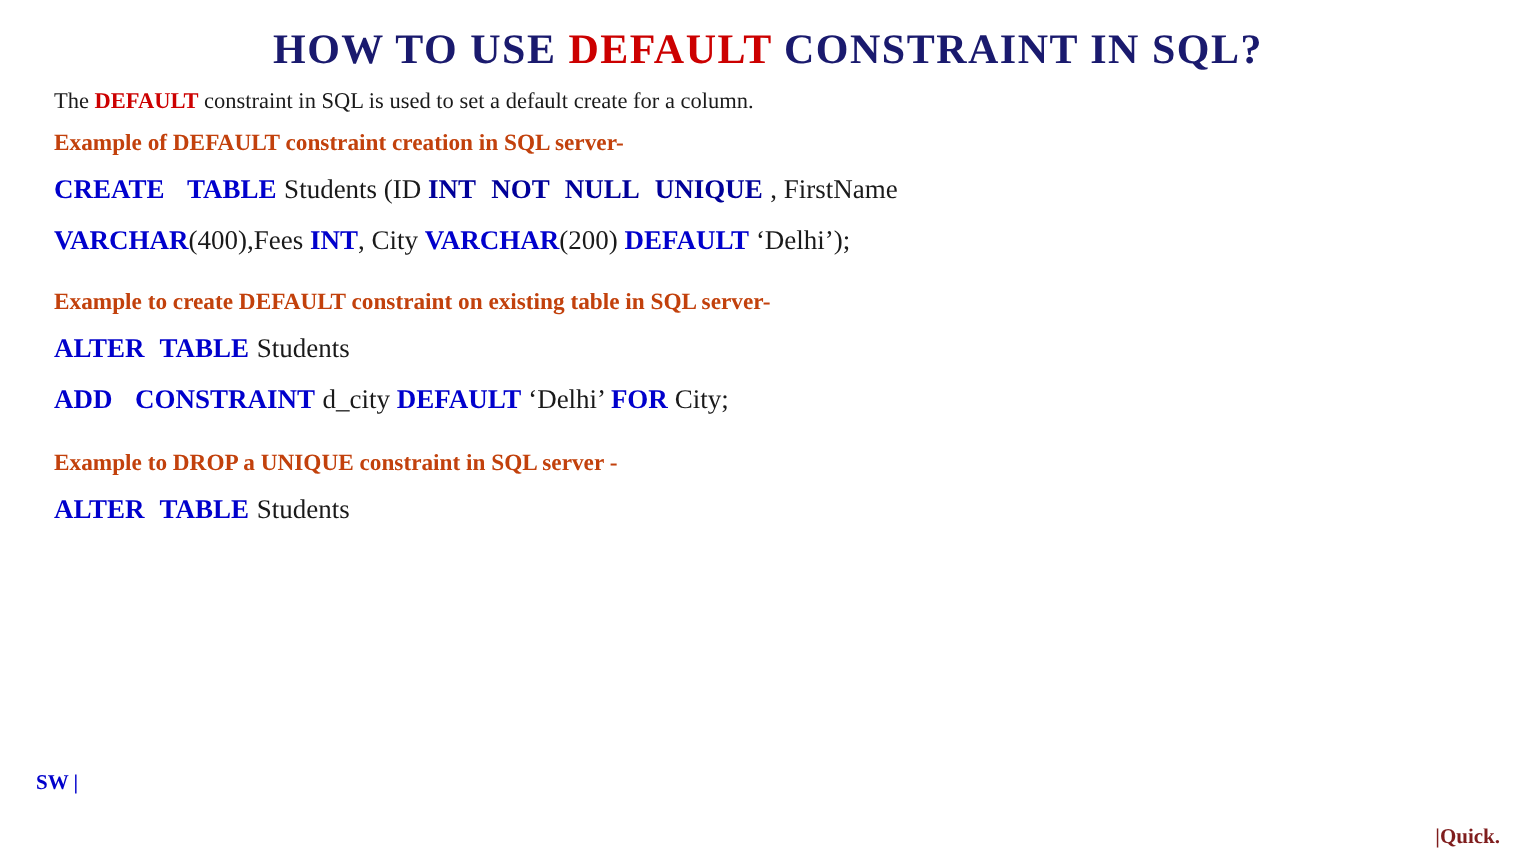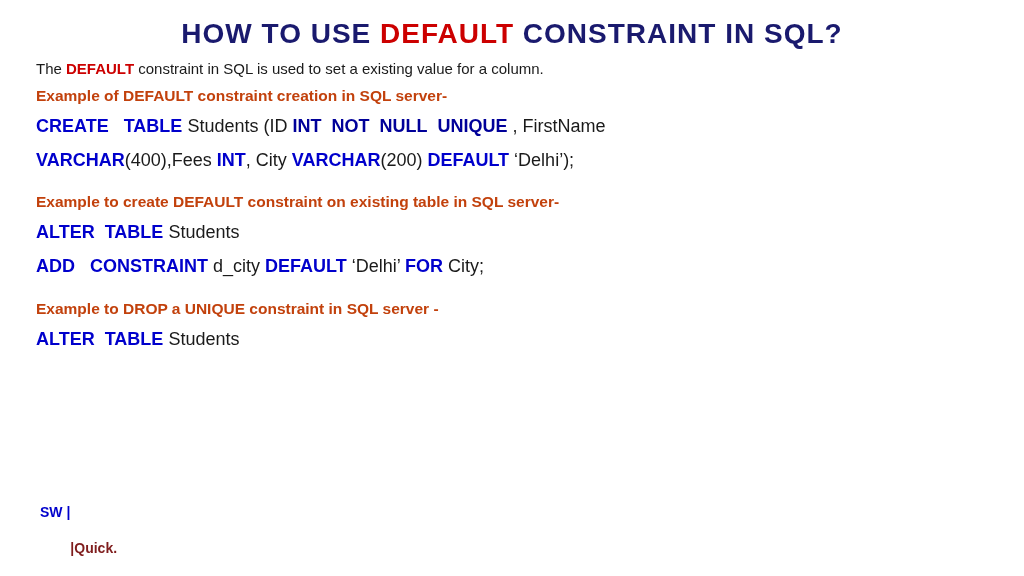--- a/index.html
+++ b/index.html
@@ -1,15 +1,15 @@
 <!DOCTYPE html>
 <html><head>
   <meta charset="utf-8">
   <style>
-    * { margin: 0; padding: 0; box-sizing: border-box; }
+    * { margin: 0; padding: 0; box-sizing: border-box; font-family: Liberation Serif, serif; }
     body {
       width: 1024px;
       height: 576px;
       background: #ffffff;
       font-family: Arial, sans-serif;
       overflow: hidden;
       position: relative;
     }
     .container {
       width: 100%;
@@ -64,26 +64,26 @@
       font-weight: bold;
     }
     .text-black {
       color: #1a1a1a;
     }
     .section {
       margin-bottom: 14px;
     }
     .footer {
       position: absolute;
-      bottom: 20px;
+      bottom: 9px;
       left: 0;
       width: 100%;
       display: flex;
-      justify-content: flex-start;
-      padding: 0 40px;
+      justify-content: space-between;
+      padding: 0 24px;
       font-size: 14px;
       font-weight: bold;
     }
     .footer-left {
       color: #0000cc;
     }
     .footer-center {
       color: #0000cc;
       text-align: center;
     }
@@ -95,21 +95,21 @@
 </head>
 <body>
 
 <div class="container">
 
   <div class="title">
     <span>HOW TO USE </span><span class="title-highlight">DEFAULT</span><span> CONSTRAINT IN SQL?</span>
   </div>
 
   <div class="subtitle">
-    <span>The </span><span class="kw-red">DEFAULT</span><span> constraint in SQL is used to set a existing value for a column.</span>
+    <span>The </span><span class="kw-red">DEFAULT</span><span> constraint in SQL is used to set a default create for a column.</span>
   </div>
 
   <div class="section">
     <div class="section-heading">Example of DEFAULT constraint creation in SQL server-</div>
     <div class="code-block">
       <span class="kw-blue">CREATE</span>&nbsp;&nbsp;
       <span class="kw-blue">TABLE</span>
       <span class="text-black"> Students (ID </span>
       <span class="kw-darkblue">INT</span>&nbsp;
       <span class="kw-darkblue">NOT</span>&nbsp;

